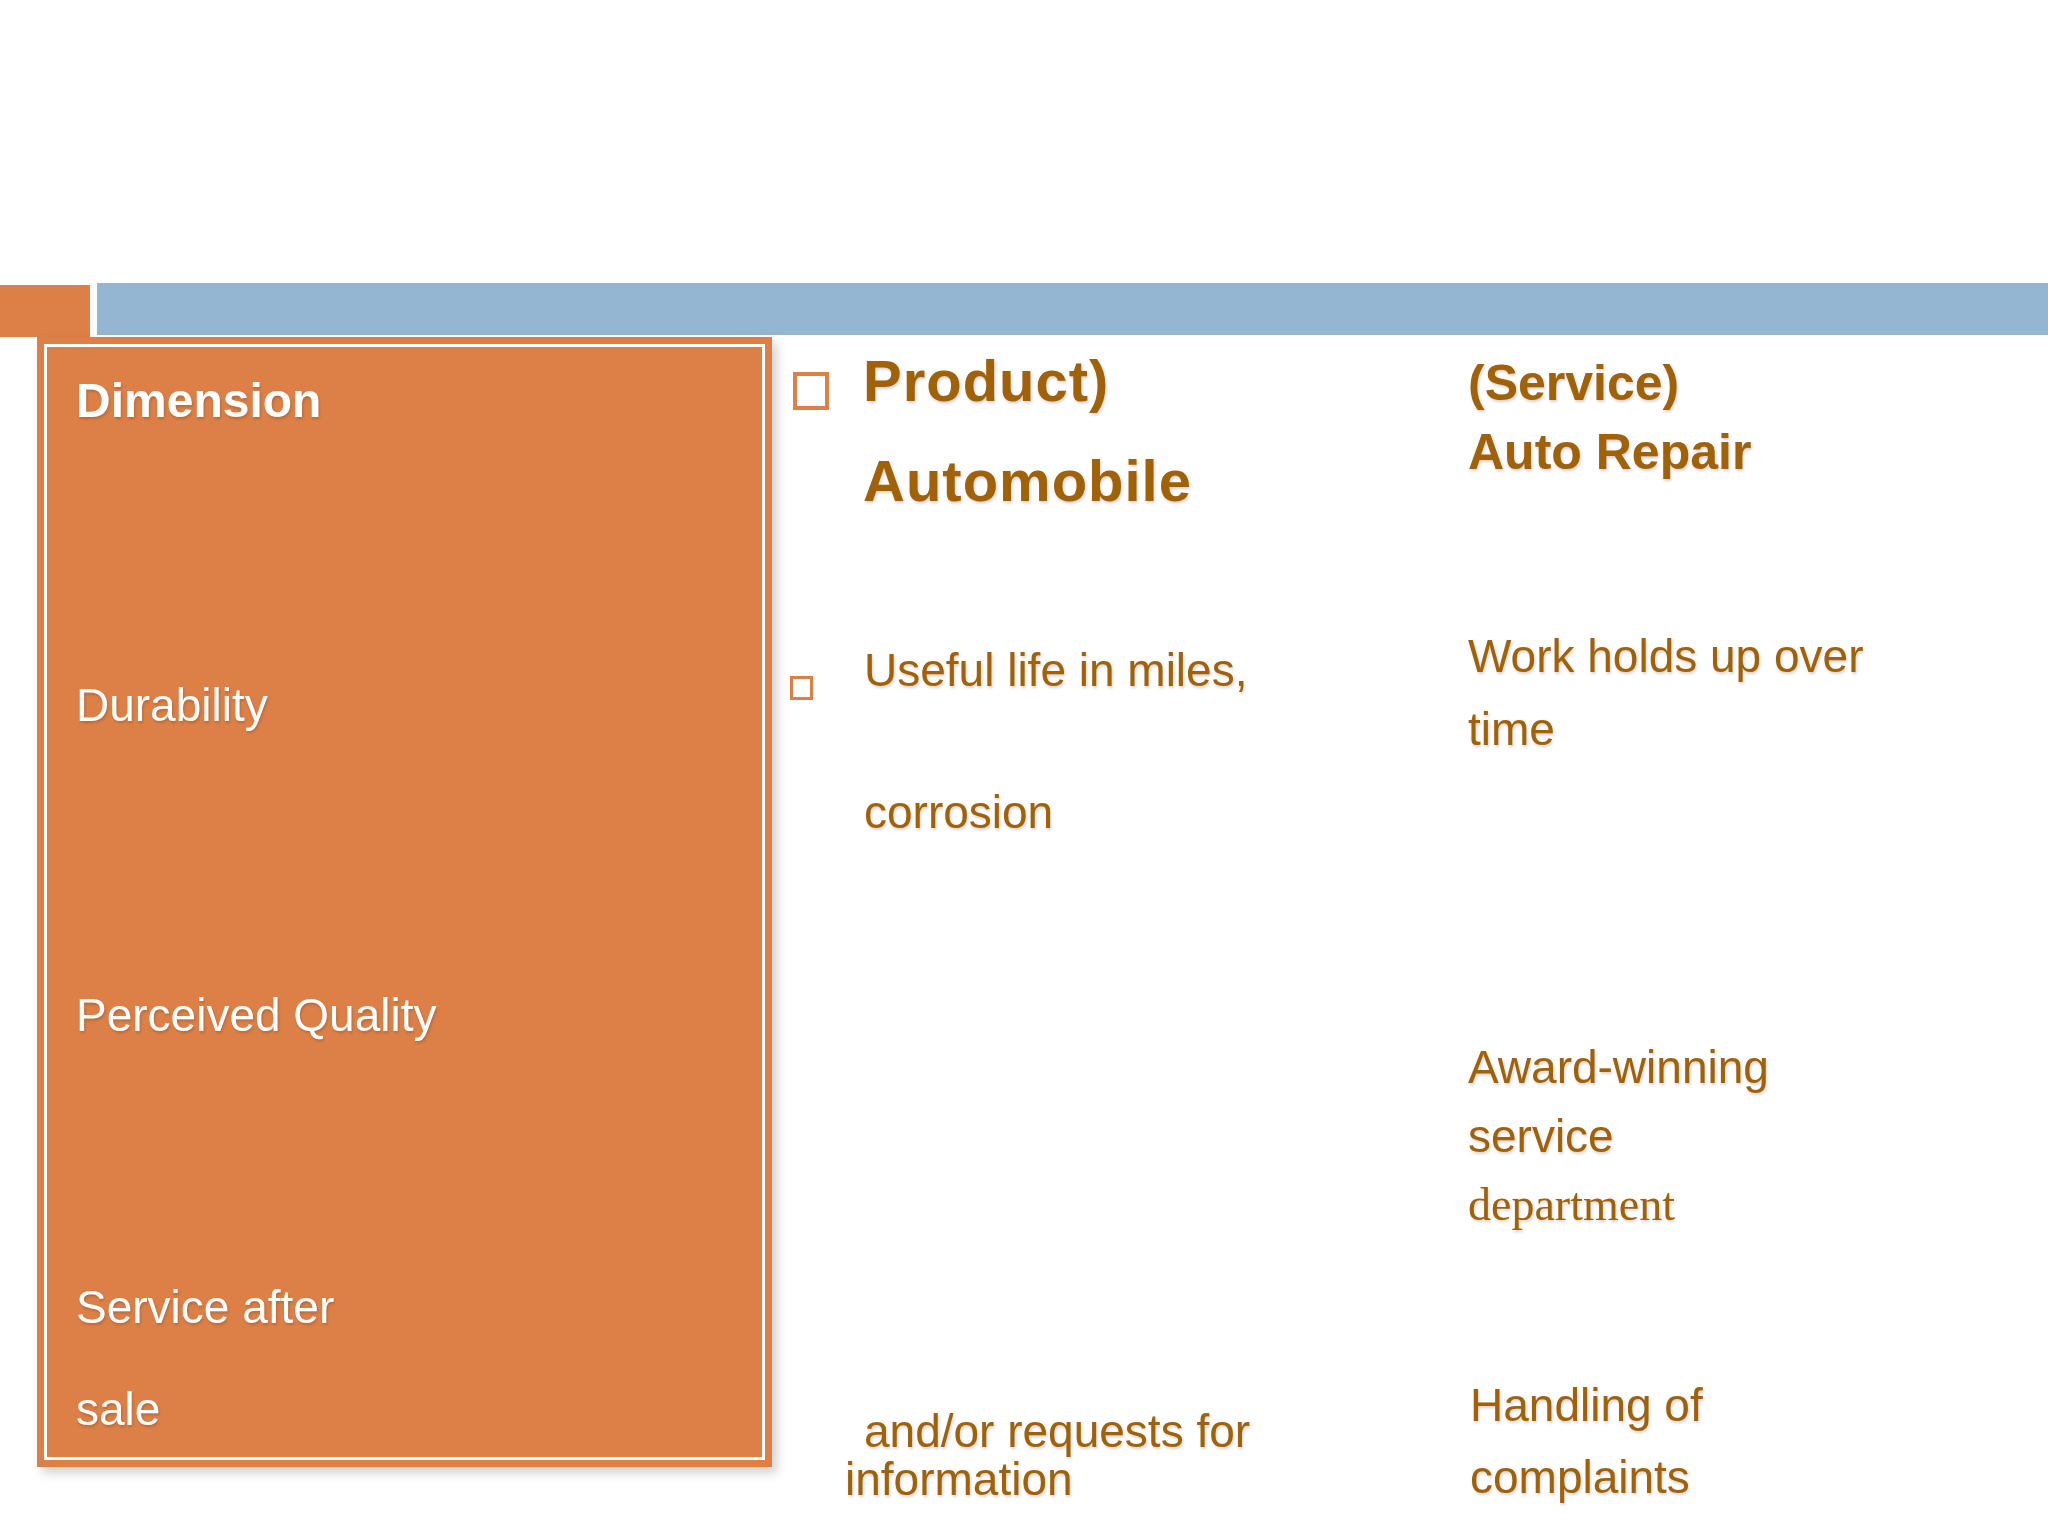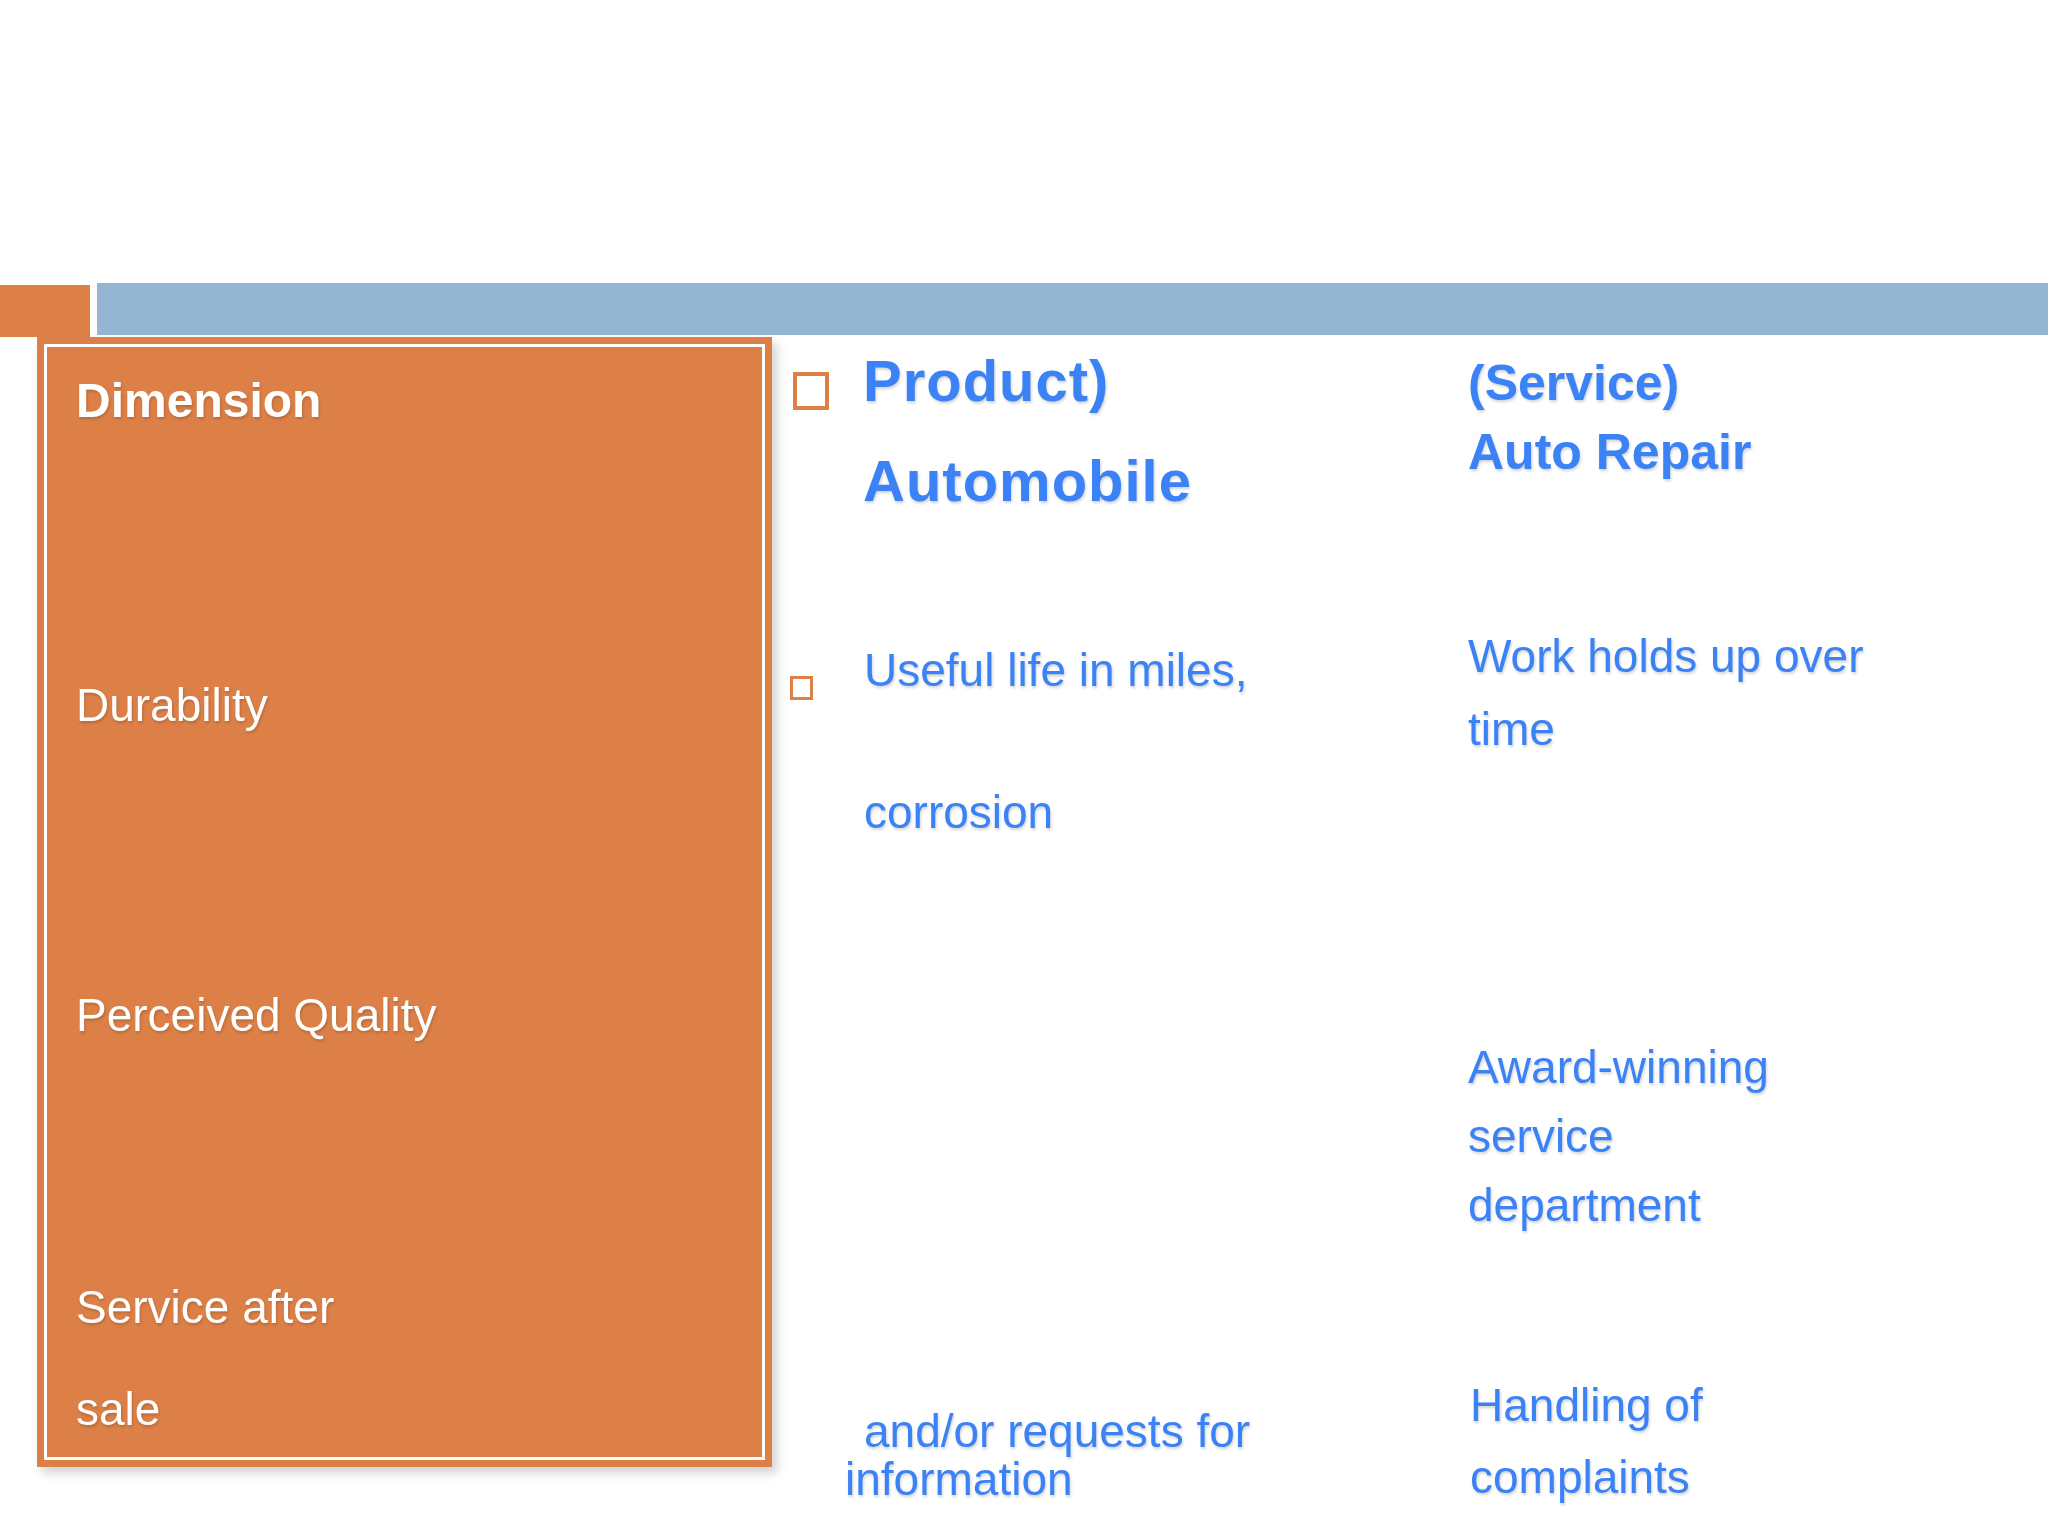--- a/index.html
+++ b/index.html
@@ -51,21 +51,21 @@
   .panel-title {
     font-size: 48px;
     font-weight: bold;
   }
   
   .txt {
     position: absolute;
     font-size: 46px;
     line-height: 1.15;
     white-space: nowrap;
-    color: #3b82f6;
+    color: #a16207;
     text-shadow: 1px 2px 3px rgba(0,0,0,0.18);
   }
   .hdr-product {
     font-size: 58px;
     font-weight: bold;
     letter-spacing: 1px;
   }
   .hdr-service {
     font-size: 50px;
     font-weight: bold;
@@ -109,18 +109,18 @@
   <div class="txt" style="left:845px; top:1453px;">information</div>
 
   <div class="txt hdr-service" style="left:1468px; top:355px;">(Service)</div>
   <div class="txt hdr-service" style="left:1468px; top:424px;">Auto Repair</div>
 
   <div class="txt" style="left:1468px; top:630px;">Work holds up over</div>
   <div class="txt" style="left:1468px; top:703px;">time</div>
 
   <div class="txt" style="left:1468px; top:1041px;">Award-winning</div>
   <div class="txt" style="left:1468px; top:1110px;">service</div>
-  <div class="txt" style="left:1468px; top:1179px;">department</div>
+  <div class="txt" style="left:1468px; top:1179px;font-family:Liberation Serif, serif;">department</div>
 
   <div class="txt" style="left:1470px; top:1379px;">Handling of</div>
   <div class="txt" style="left:1470px; top:1451px;">complaints</div>
 
 </div>
 
 </body></html>

